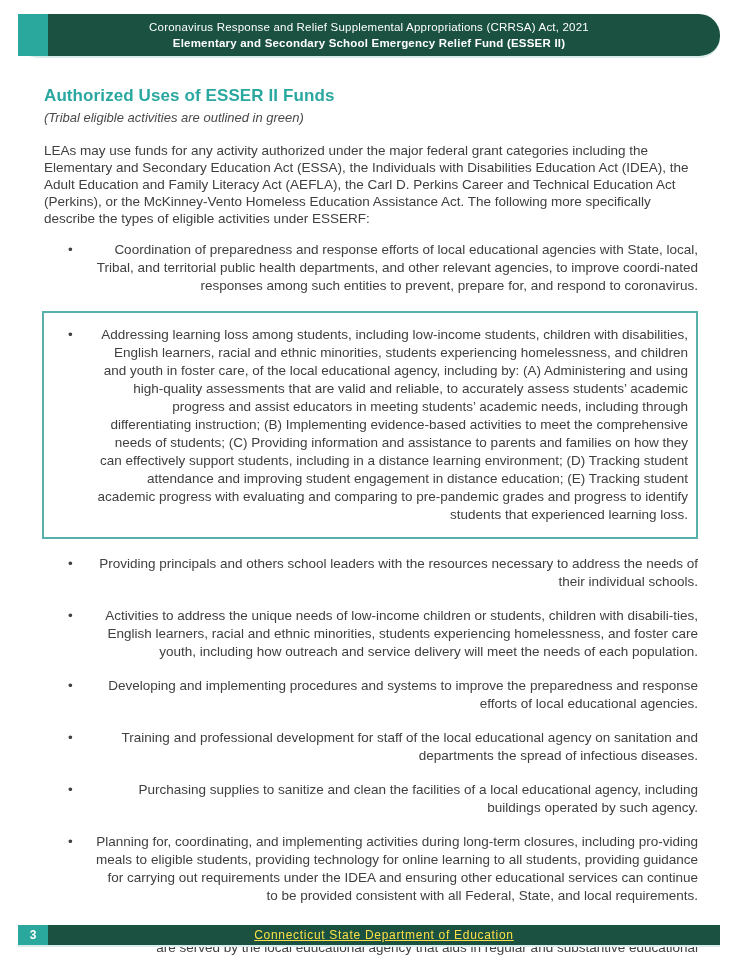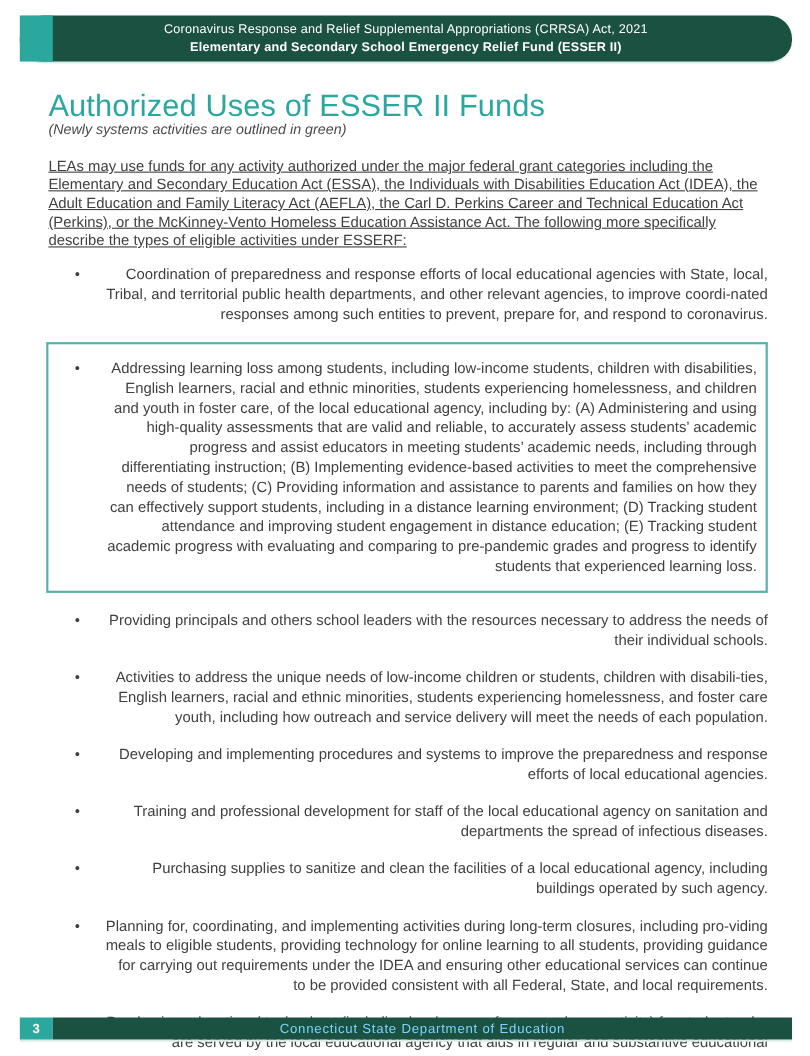--- a/index.html
+++ b/index.html
@@ -57,38 +57,37 @@
   
   .content {
     position: absolute;
     left: 0;
     top: 84px;
     width: 736px;
     padding: 0 38px 0 44px;
   }
   .page-title {
     color: #2aa8a0;
-    font-size: 28px;
-    font-weight: normal;
+    font-size: 17px;
+    font-weight: bold;
     letter-spacing: 0.1px;
     line-height: 24px;
   }
   .page-subtitle {
     font-style: italic;
     font-size: 13px;
     color: #4a4a4a;
     margin-top: 2px;
     line-height: 16px;
   }
   .intro {
     margin-top: 16px;
     font-size: 13.5px;
     line-height: 17px;
     color: #404040;
-    text-decoration: underline;
   }
 
   .bullet-list {
     margin-top: 14px;
   }
   .bullet-item {
     display: flex;
     margin: 0 0 16px 24px;
     font-size: 13.5px;
     line-height: 18px;
@@ -128,44 +127,45 @@
     color: #ffffff;
     font-size: 12px;
     font-weight: bold;
     display: flex;
     align-items: center;
     justify-content: center;
   }
   .footer-bar {
     flex: 1;
     background: #1a5140;
-    color: #7dd3fc;
+    color: #fde047;
     font-size: 12px;
     letter-spacing: 0.7px;
     display: flex;
     align-items: center;
     justify-content: center;
+    text-decoration: underline;
   }
 </style>
 </head>
 <body>
 
 <div class="page">
 
   <header class="banner">
     <div class="banner-accent"></div>
     <div class="banner-text">
       <div class="banner-line1">Coronavirus Response and Relief Supplemental Appropriations (CRRSA) Act, 2021</div>
       <div class="banner-line2">Elementary and Secondary School Emergency Relief Fund (ESSER II)</div>
     </div>
   </header>
 
   <main class="content">
     <h1 class="page-title">Authorized Uses of ESSER II Funds</h1>
-    <p class="page-subtitle">(Newly systems activities are outlined in green)</p>
+    <p class="page-subtitle">(Tribal eligible activities are outlined in green)</p>
     <p class="intro">LEAs may use funds for any activity authorized under the major federal grant categories including the Elementary and Secondary Education Act (ESSA), the Individuals with Disabilities Education Act (IDEA), the Adult Education and Family Literacy Act (AEFLA), the Carl D. Perkins Career and Technical Education Act (Perkins), or the McKinney-Vento Homeless Education Assistance Act. The following more specifically describe the types of eligible activities under ESSERF:</p>
 
     <div class="bullet-list">
 
       <div class="bullet-item">
         <span class="bullet-dot">•</span>
         <span class="bullet-text">Coordination of preparedness and response efforts of local educational agencies with State, local, Tribal, and territorial public health departments, and other relevant agencies, to improve coordi-nated responses among such entities to prevent, prepare for, and respond to coronavirus.</span>
       </div>
 
       <div class="highlight-box">

